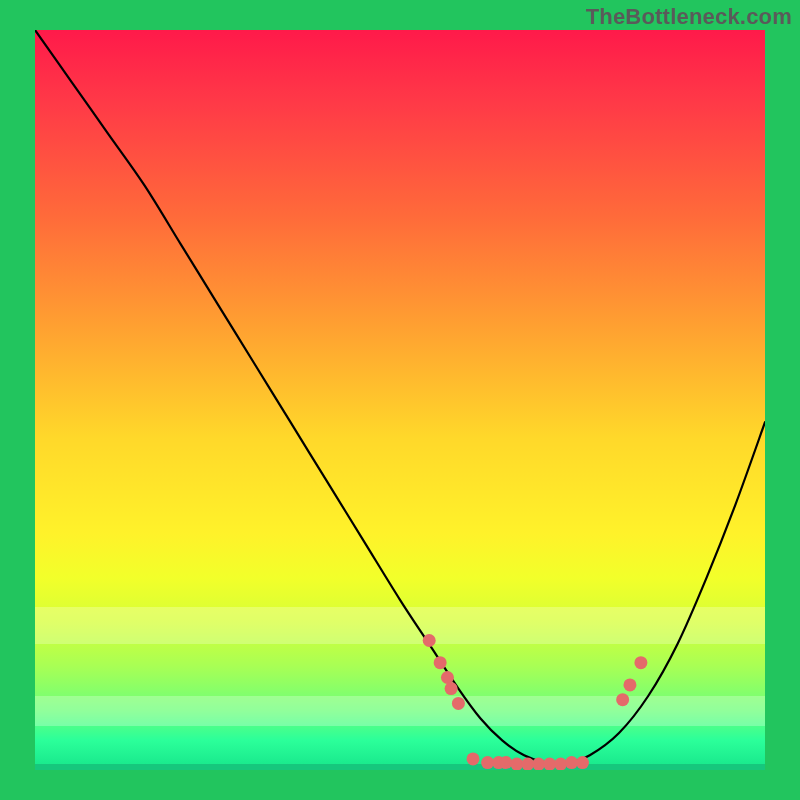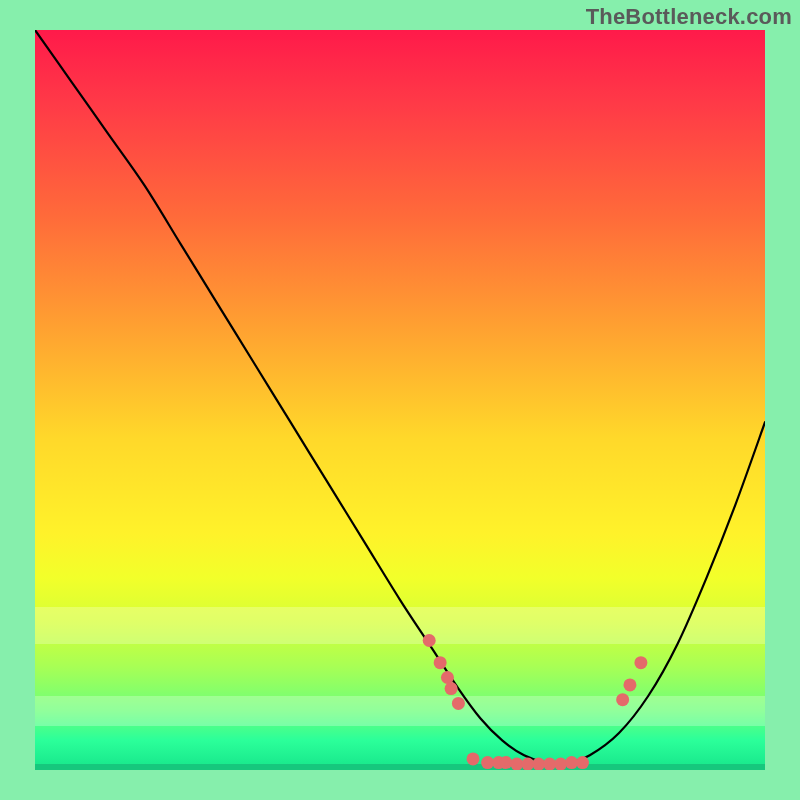--- a/index.html
+++ b/index.html
@@ -8,21 +8,21 @@
     width: 800px;
     height: 800px;
     background: #000;
     overflow: hidden;
     font-family: Arial, Helvetica, sans-serif;
   }
   .outer {
     position: relative;
     width: 800px;
     height: 800px;
-    background: #86efac;
+    background: #22c55e;
   }
   .watermark {
     position: absolute;
     top: 4px;
     right: 8px;
     font-size: 22px;
     font-weight: 600;
     color: #5a5a5a;
     letter-spacing: 0.2px;
     z-index: 50;

